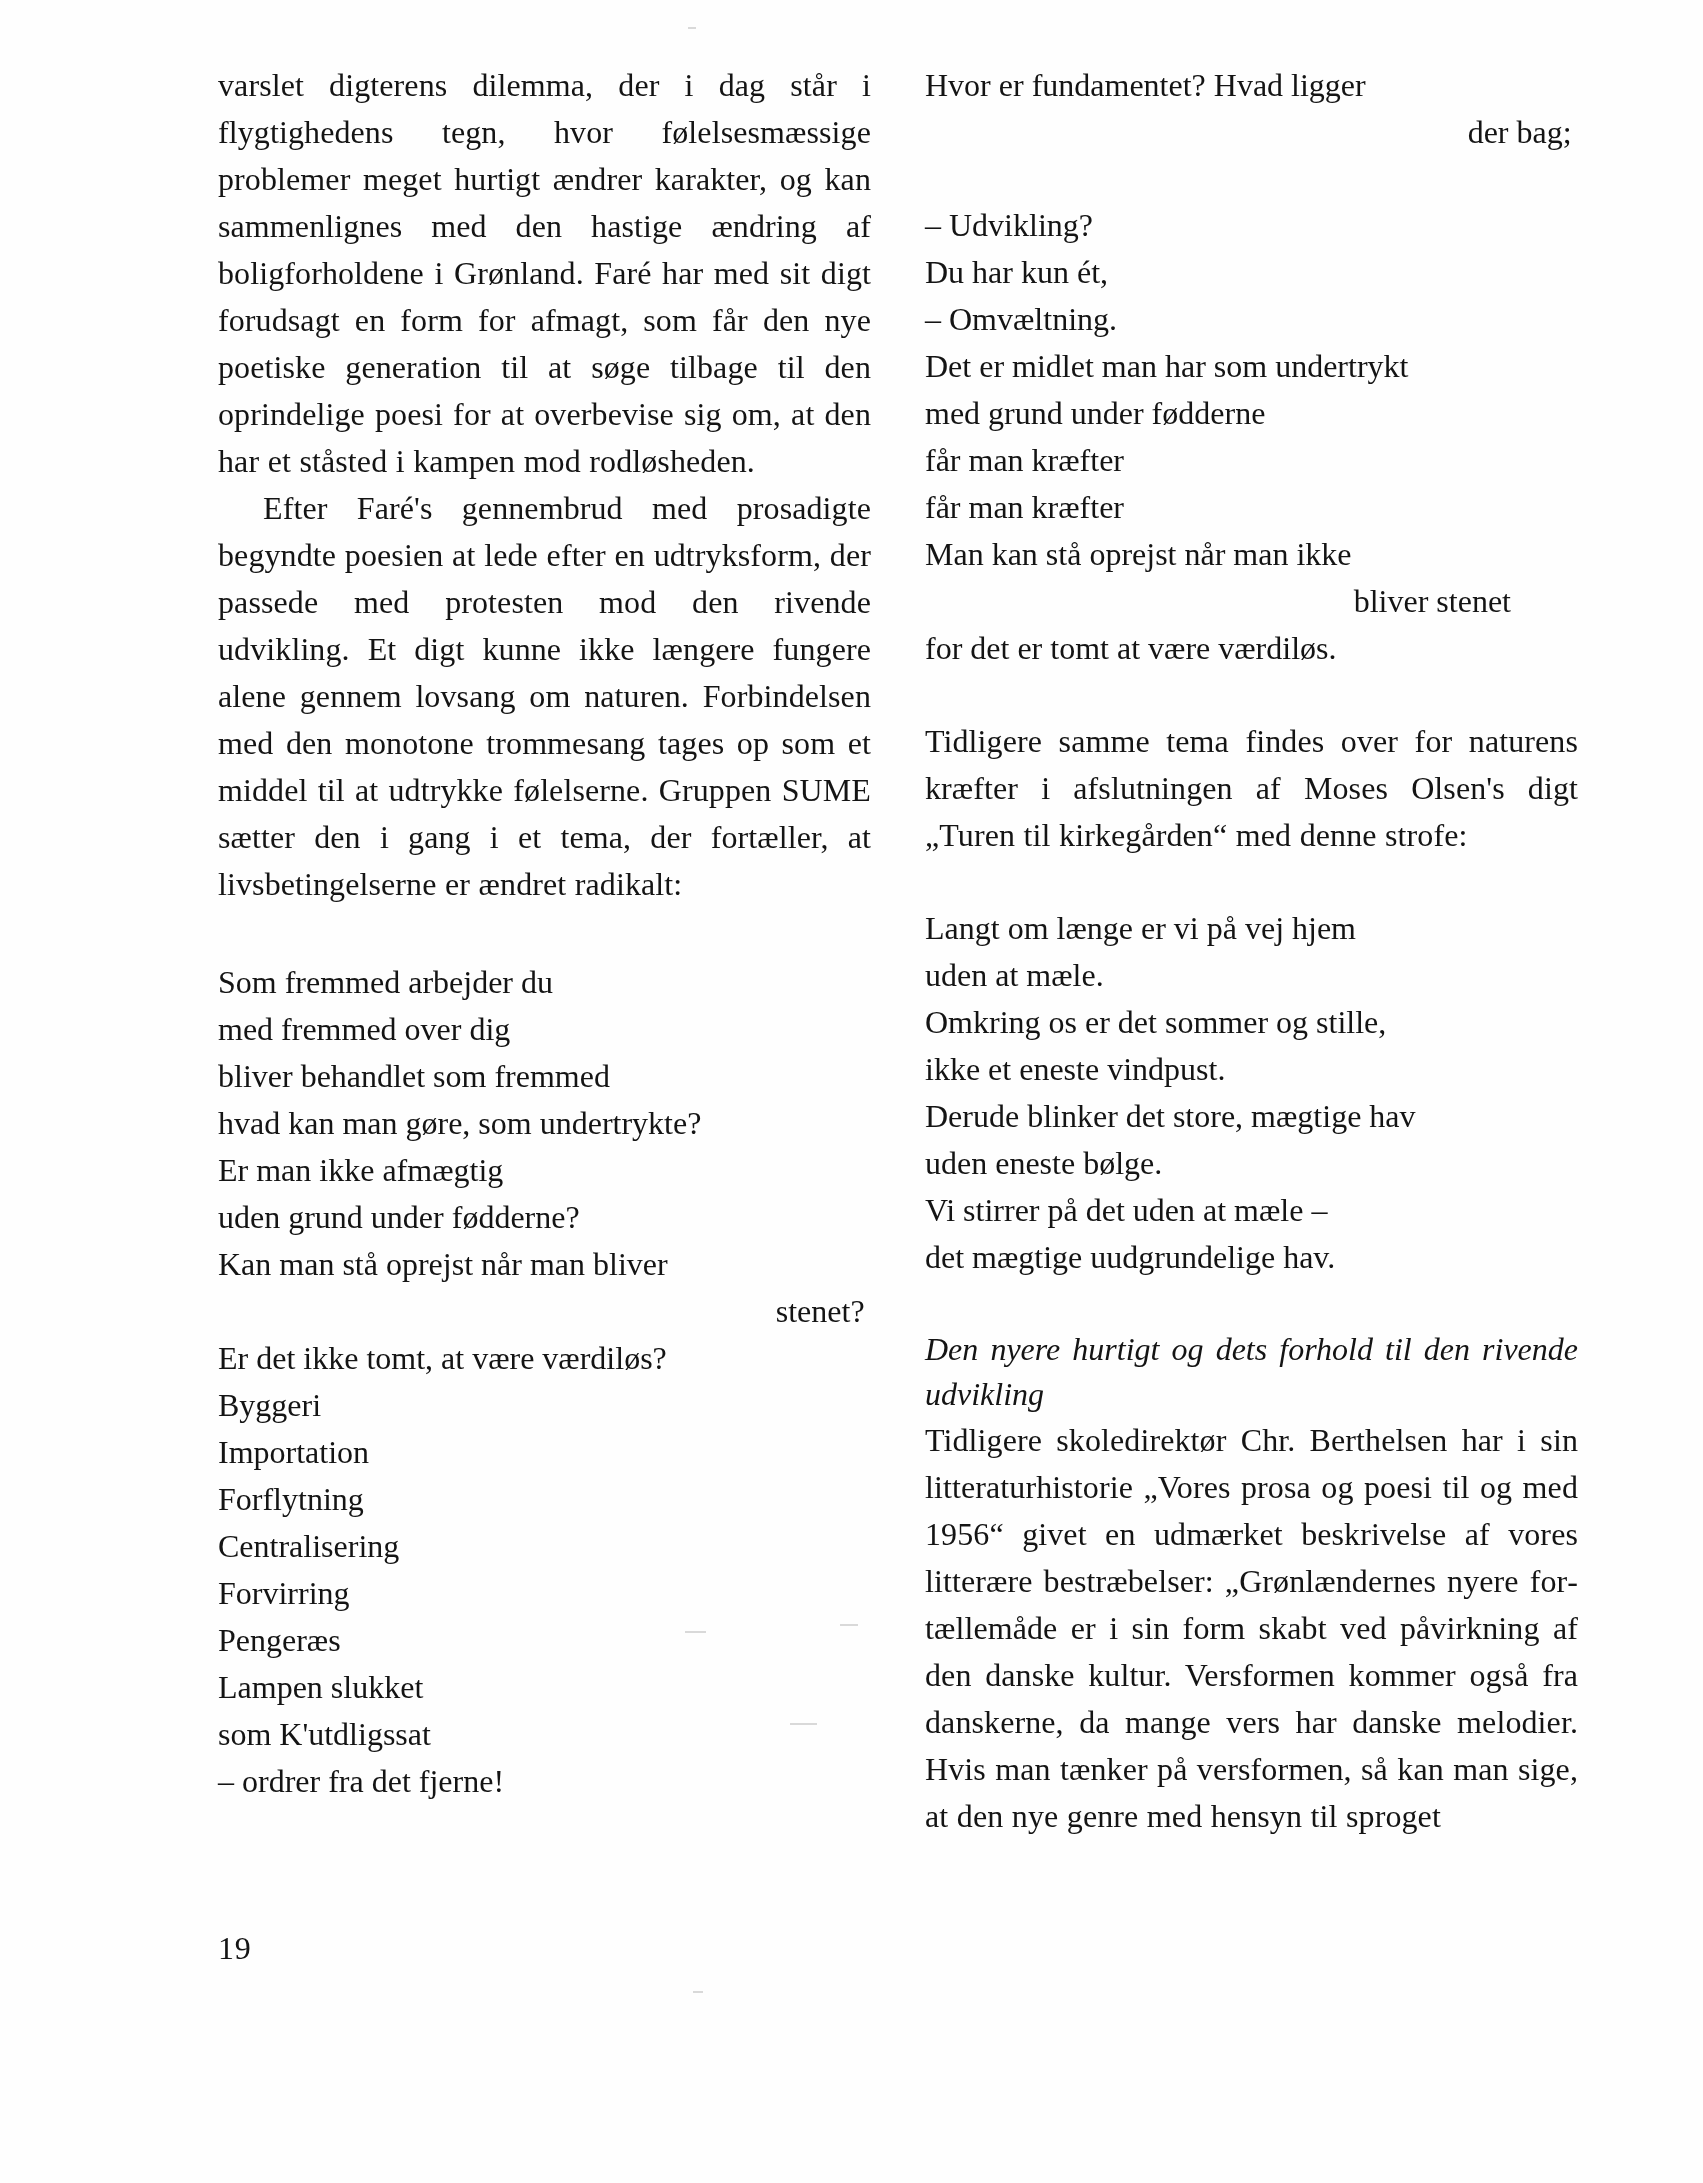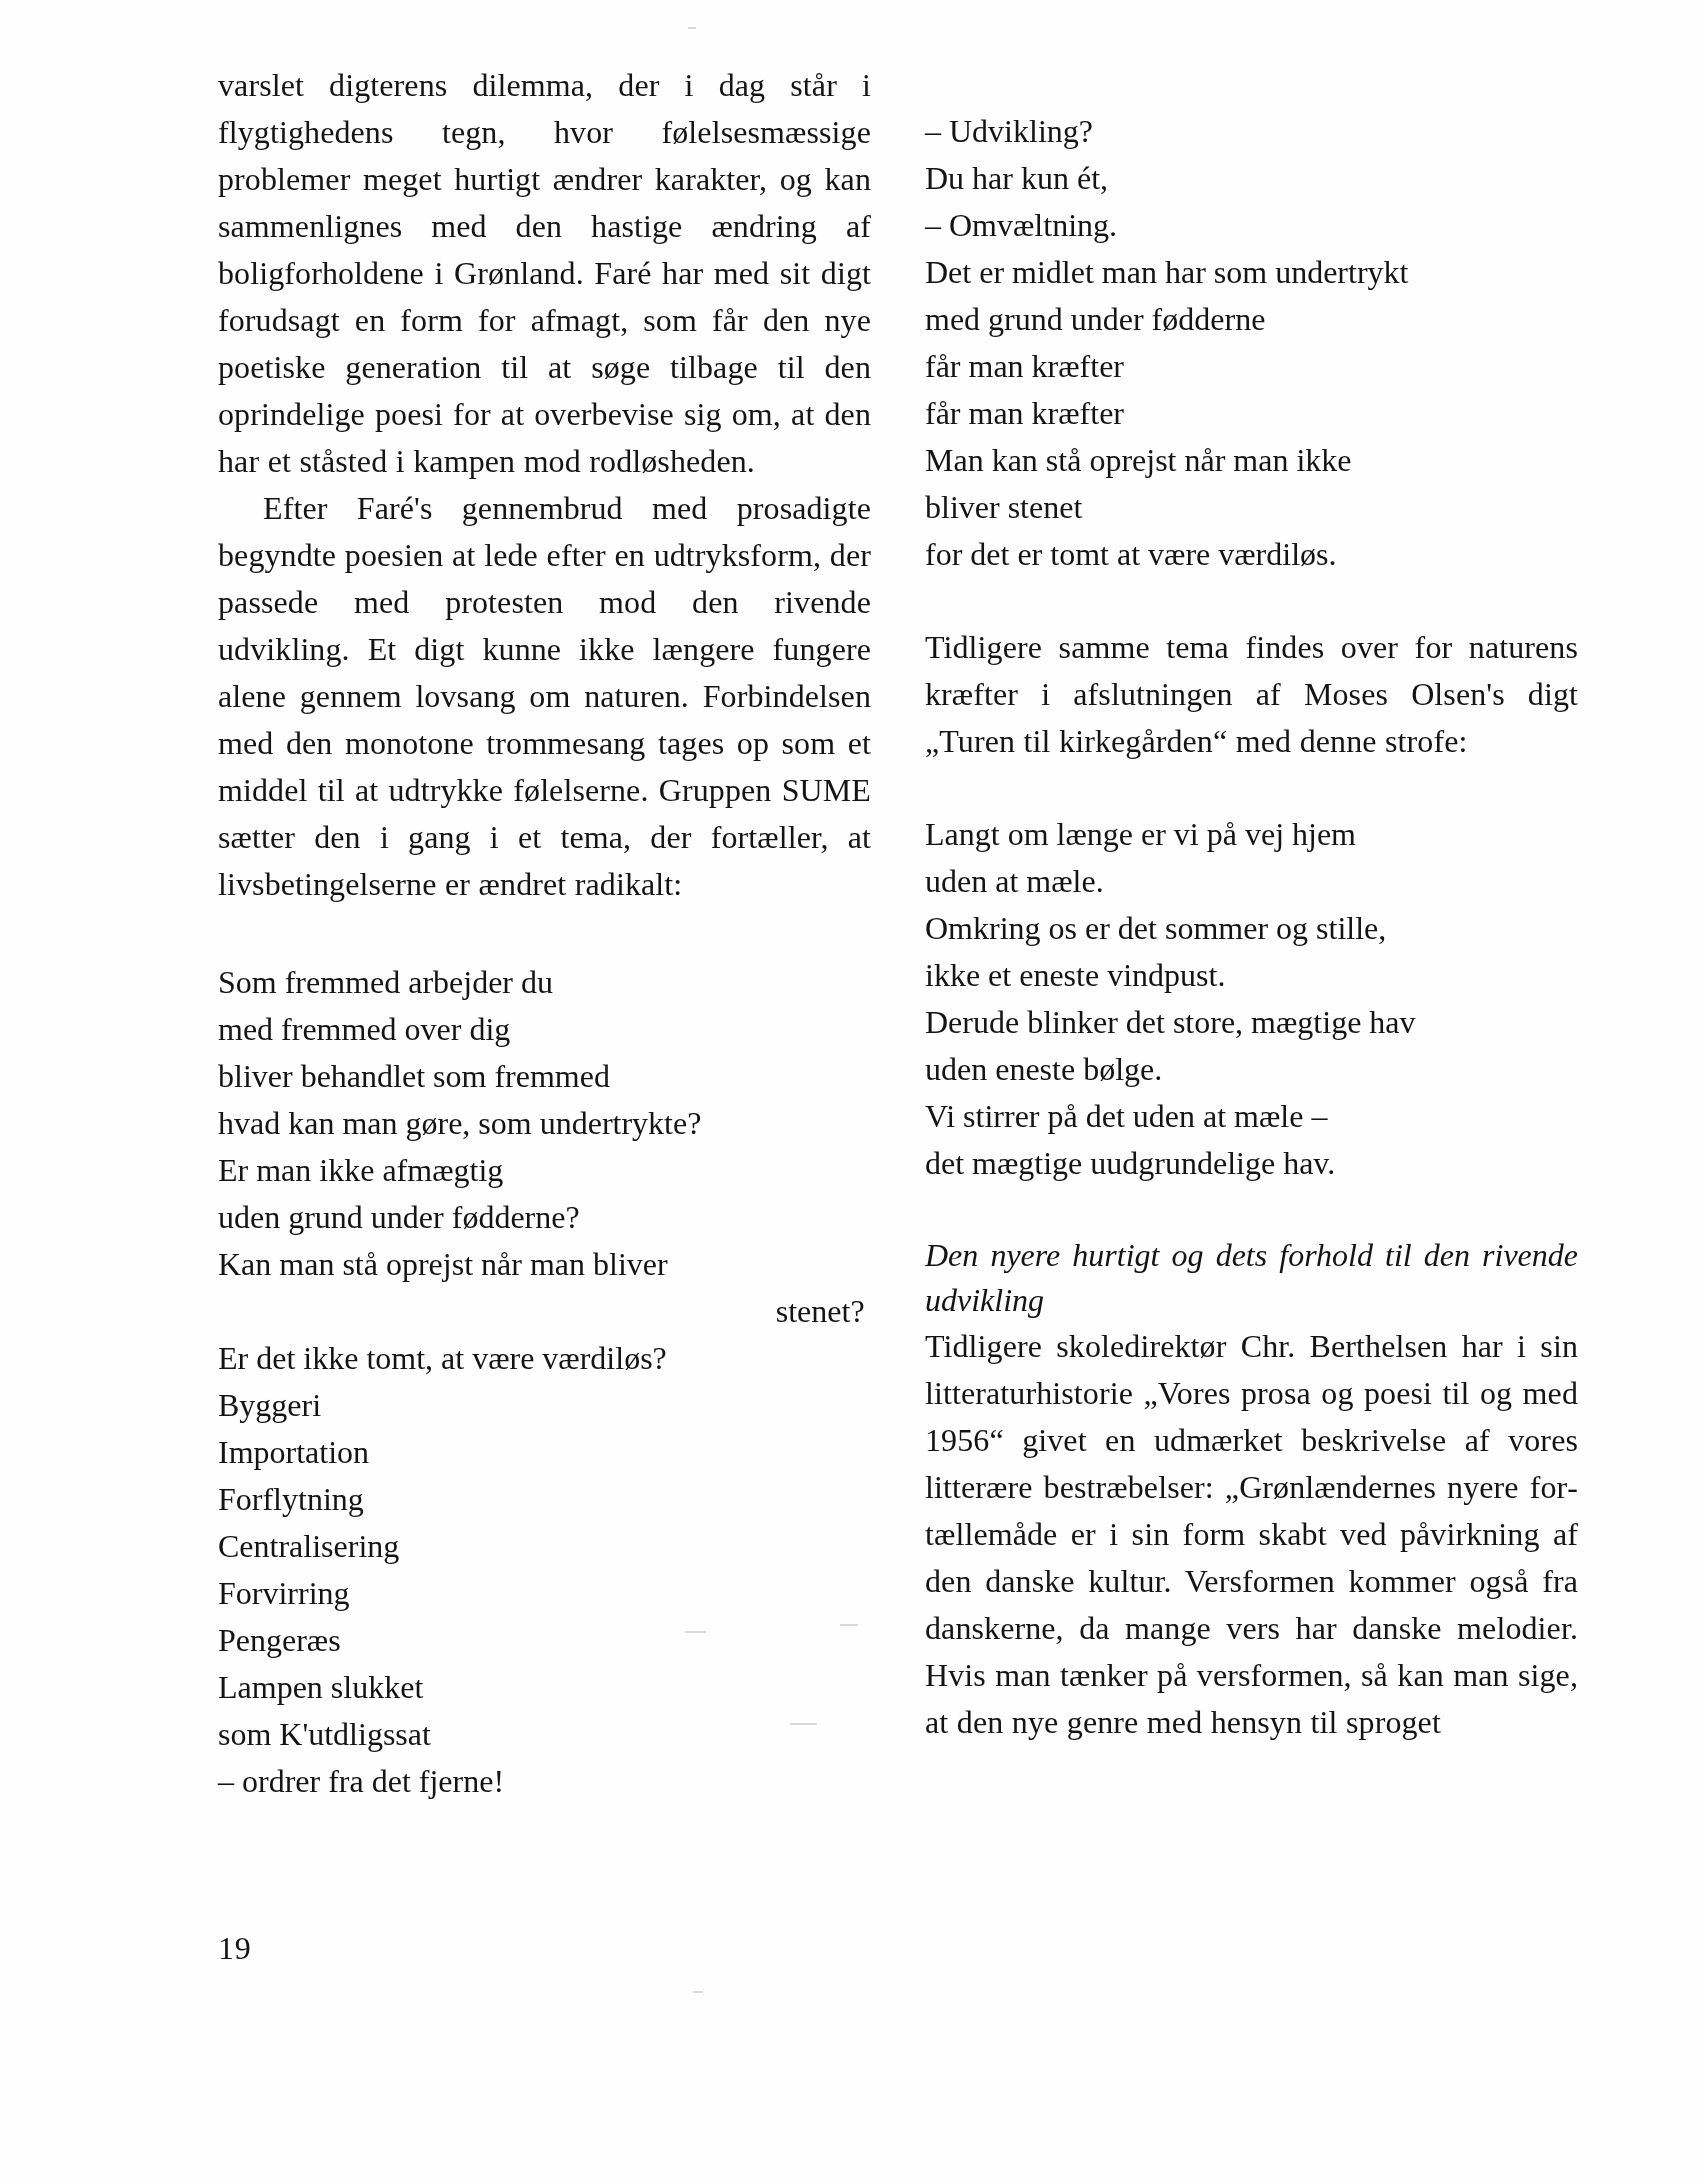--- a/index.html
+++ b/index.html
@@ -55,21 +55,21 @@
   .para.indent { text-indent: 45px; }
 
   .verse {
     font-size: 32px;
     line-height: 47px;
     margin: 0;
     white-space: pre;
   }
   .verse-line { display: block; }
   .verse-line.right { text-align: right; padding-right: 6.4px; }
-  .verse-line.right-mid { padding-right: 67px; }
+  .verse-line.right-mid { text-align: right; padding-right: 67px; }
 
   .heading-italic {
     font-size: 32px;
     line-height: 45px;
     font-style: italic;
     margin: 0;
     text-align: justify;
   }
   .gap-lg  { height: 46px; }
   .gap-xl  { height: 51px; }
@@ -111,20 +111,21 @@
       <p class="para indent">Efter Faré's gennembrud med prosa­digte begyndte poesien at lede efter en udtryksform, der passede med protesten mod den rivende udvikling. Et digt kunne ikke længere fungere alene gen­nem lovsang om naturen. Forbindelsen med den monotone trommesang tages op som et middel til at udtrykke følelserne. Gruppen SUME sætter den i gang i et tema, der fortæller, at livsbetingelserne er ændret radikalt:</p>
 
       <div class="gap-xl"></div>
 
       <div class="verse"><span class="verse-line">Som fremmed arbejder du</span><span class="verse-line">med fremmed over dig</span><span class="verse-line">bliver behandlet som fremmed</span><span class="verse-line">hvad kan man gøre, som undertrykte?</span><span class="verse-line">Er man ikke afmægtig</span><span class="verse-line">uden grund under fødderne?</span><span class="verse-line">Kan man stå oprejst når man bliver</span><span class="verse-line right">stenet?</span><span class="verse-line">Er det ikke tomt, at være værdiløs?</span><span class="verse-line">Byggeri</span><span class="verse-line">Importation</span><span class="verse-line">Forflytning</span><span class="verse-line">Centralisering</span><span class="verse-line">Forvirring</span><span class="verse-line">Pengeræs</span><span class="verse-line">Lampen slukket</span><span class="verse-line">som K'utdligssat</span><span class="verse-line">– ordrer fra det fjerne!</span></div>
 
     </div>
 
     <div class="column">
 
+      <div class="verse"><span class="verse-line">Hvor er fundamentet? Hvad ligger</span><span class="verse-line right">der bag;</span></div>
 
       <div class="gap-lg"></div>
 
       <div class="verse"><span class="verse-line">– Udvikling?</span><span class="verse-line">Du har kun ét,</span><span class="verse-line">– Omvæltning.</span><span class="verse-line">Det er midlet man har som undertrykt</span><span class="verse-line">med grund under fødderne</span><span class="verse-line">får man kræfter</span><span class="verse-line">får man kræfter</span><span class="verse-line">Man kan stå oprejst når man ikke</span><span class="verse-line right-mid">bliver stenet</span><span class="verse-line">for det er tomt at være værdiløs.</span></div>
 
       <div class="gap-lg"></div>
 
       <p class="para">Tidligere samme tema findes over for naturens kræfter i afslutningen af Moses Olsen's digt „Turen til kirkegården“ med denne strofe:</p>
 
       <div class="gap-lg"></div>

